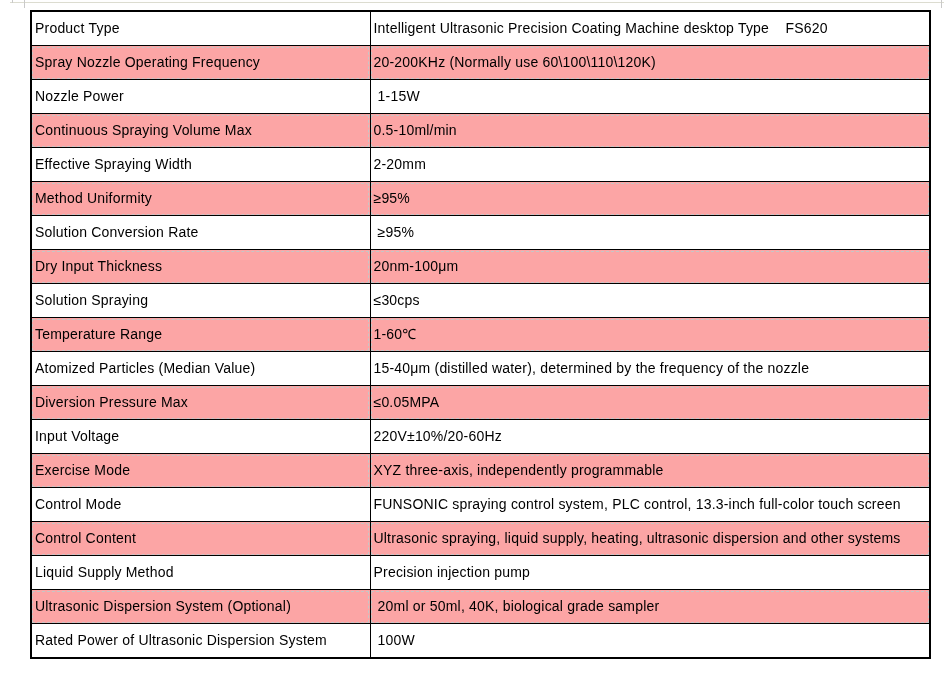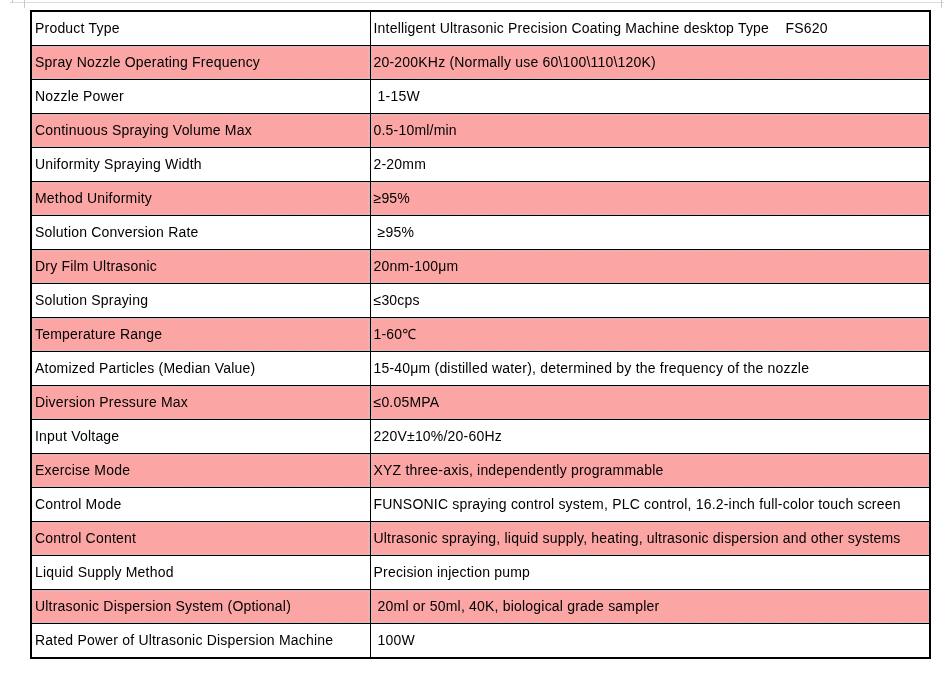--- a/index.html
+++ b/index.html
@@ -87,33 +87,33 @@
       </tr>
       <tr>
         <td>Nozzle Power</td>
         <td> 1-15W</td>
       </tr>
       <tr class="stripe">
         <td>Continuous Spraying Volume Max</td>
         <td>0.5-10ml/min</td>
       </tr>
       <tr>
-        <td>Uniformity Spraying Width</td>
+        <td>Effective Spraying Width</td>
         <td>2-20mm</td>
       </tr>
       <tr class="stripe">
         <td>Method Uniformity</td>
         <td>≥95%</td>
       </tr>
       <tr>
         <td>Solution Conversion Rate</td>
         <td> ≥95%</td>
       </tr>
       <tr class="stripe">
-        <td>Dry Film Ultrasonic</td>
+        <td>Dry Input Thickness</td>
         <td>20nm-100μm</td>
       </tr>
       <tr>
         <td>Solution Spraying</td>
         <td>≤30cps</td>
       </tr>
       <tr class="stripe">
         <td>Temperature Range</td>
         <td>1-60℃</td>
       </tr>
@@ -128,32 +128,32 @@
       <tr>
         <td>Input Voltage</td>
         <td>220V±10%/20-60Hz</td>
       </tr>
       <tr class="stripe">
         <td>Exercise Mode</td>
         <td>XYZ three-axis, independently programmable</td>
       </tr>
       <tr>
         <td>Control Mode</td>
-        <td>FUNSONIC spraying control system, PLC control, 16.2-inch full-color touch screen</td>
+        <td>FUNSONIC spraying control system, PLC control, 13.3-inch full-color touch screen</td>
       </tr>
       <tr class="stripe">
         <td>Control Content</td>
         <td>Ultrasonic spraying, liquid supply, heating, ultrasonic dispersion and other systems</td>
       </tr>
       <tr>
         <td>Liquid Supply Method</td>
         <td>Precision injection pump</td>
       </tr>
       <tr class="stripe">
         <td>Ultrasonic Dispersion System (Optional)</td>
         <td> 20ml or 50ml, 40K, biological grade sampler</td>
       </tr>
       <tr>
-        <td>Rated Power of Ultrasonic Dispersion Machine</td>
+        <td>Rated Power of Ultrasonic Dispersion System</td>
         <td> 100W</td>
       </tr>
     </tbody>
 </table>
 
 </body></html>

